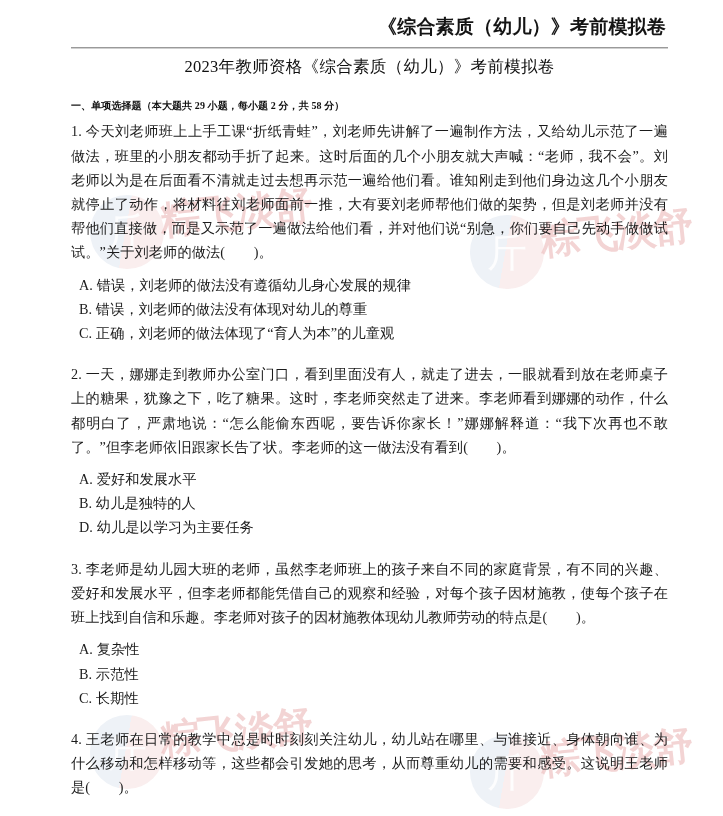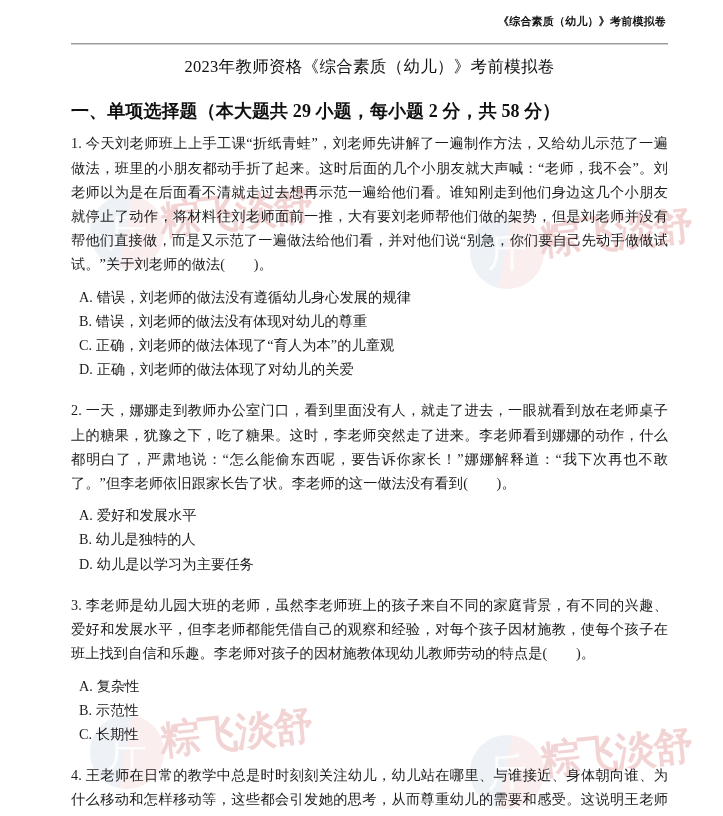--- a/index.html
+++ b/index.html
@@ -82,26 +82,26 @@
   
   .header {
     position: absolute;
     left: 71px;
     right: 55px;
     top: 14px;
     z-index: 2;
   }
   .header-text {
     text-align: right;
-    font-size: 11px;
+    font-size: 19px;
     font-weight: bold;
     letter-spacing: 0.2px;
     color: #141414;
     padding-right: 2px;
-    padding-bottom: 14px;
+    padding-bottom: 7px;
   }
   .header-rule {
     height: 1px;
     background: #9a9a9a;
     box-shadow: 0 1px 0 rgba(170,170,170,0.55);
   }
 
   
   .content {
     position: absolute;
@@ -115,21 +115,21 @@
     text-align: center;
     font-size: 16.5px;
     font-weight: normal;
     letter-spacing: 0.3px;
     color: #101010;
     margin: 0 0 21px 0;
     line-height: 1.3;
   }
 
   .section-heading {
-    font-size: 18px;
+    font-size: 10px;
     font-weight: bold;
     color: #101010;
     margin: 0 0 6px 0;
     letter-spacing: 0.1px;
     line-height: 1.5;
   }
 
   .question {
     margin: 0 0 17px 0;
   }
@@ -194,21 +194,20 @@
   <div class="content">
     <h1 class="doc-title">2023年教师资格《综合素质（幼儿）》考前模拟卷</h1>
     <div class="section-heading">一、单项选择题（本大题共 29 小题，每小题 2 分，共 58 分）</div>
     <div id="question-list">
         <div class="question">
           <p class="q-stem">1. 今天刘老师班上上手工课“折纸青蛙”，刘老师先讲解了一遍制作方法，又给幼儿示范了一遍做法，班里的小朋友都动手折了起来。这时后面的几个小朋友就大声喊：“老师，我不会”。刘老师以为是在后面看不清就走过去想再示范一遍给他们看。谁知刚走到他们身边这几个小朋友就停止了动作，将材料往刘老师面前一推，大有要刘老师帮他们做的架势，但是刘老师并没有帮他们直接做，而是又示范了一遍做法给他们看，并对他们说“别急，你们要自己先动手做做试试。”关于刘老师的做法(　　)。</p>
           <ul class="q-options">
             <li class="q-option">A. 错误，刘老师的做法没有遵循幼儿身心发展的规律</li>
             <li class="q-option">B. 错误，刘老师的做法没有体现对幼儿的尊重</li>
             <li class="q-option">C. 正确，刘老师的做法体现了“育人为本”的儿童观</li>
-            <li class="q-option">D. 正确，刘老师的做法体现了对幼儿的关爱</li>
           </ul>
         </div>
         <div class="question">
           <p class="q-stem">2. 一天，娜娜走到教师办公室门口，看到里面没有人，就走了进去，一眼就看到放在老师桌子上的糖果，犹豫之下，吃了糖果。这时，李老师突然走了进来。李老师看到娜娜的动作，什么都明白了，严肃地说：“怎么能偷东西呢，要告诉你家长！”娜娜解释道：“我下次再也不敢了。”但李老师依旧跟家长告了状。李老师的这一做法没有看到(　　)。</p>
           <ul class="q-options">
             <li class="q-option">A. 爱好和发展水平</li>
             <li class="q-option">B. 幼儿是独特的人</li>
             <li class="q-option">D. 幼儿是以学习为主要任务</li>
           </ul>
         </div>

